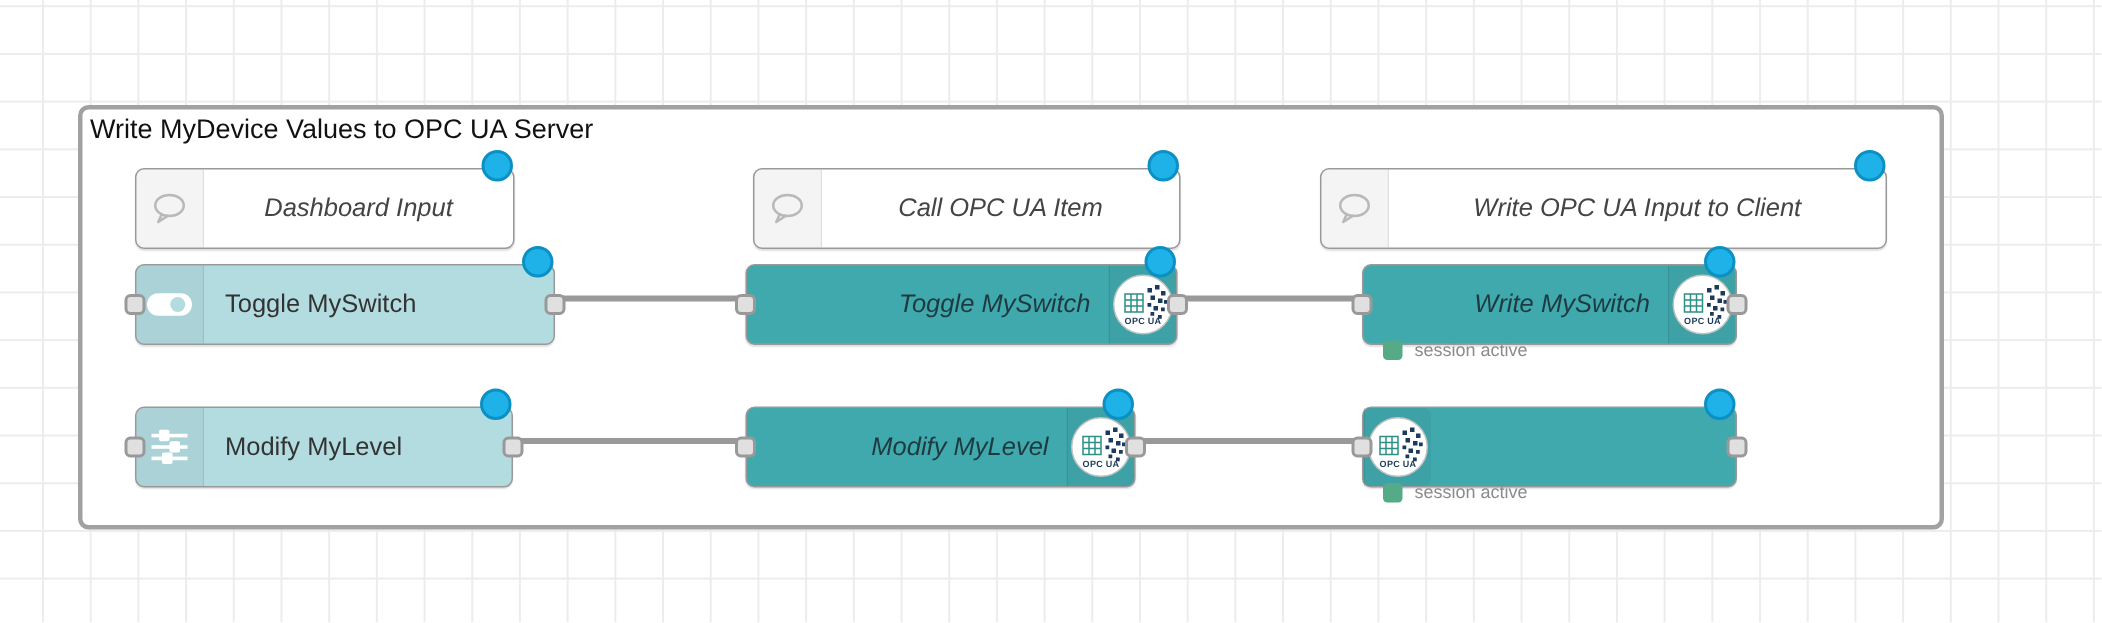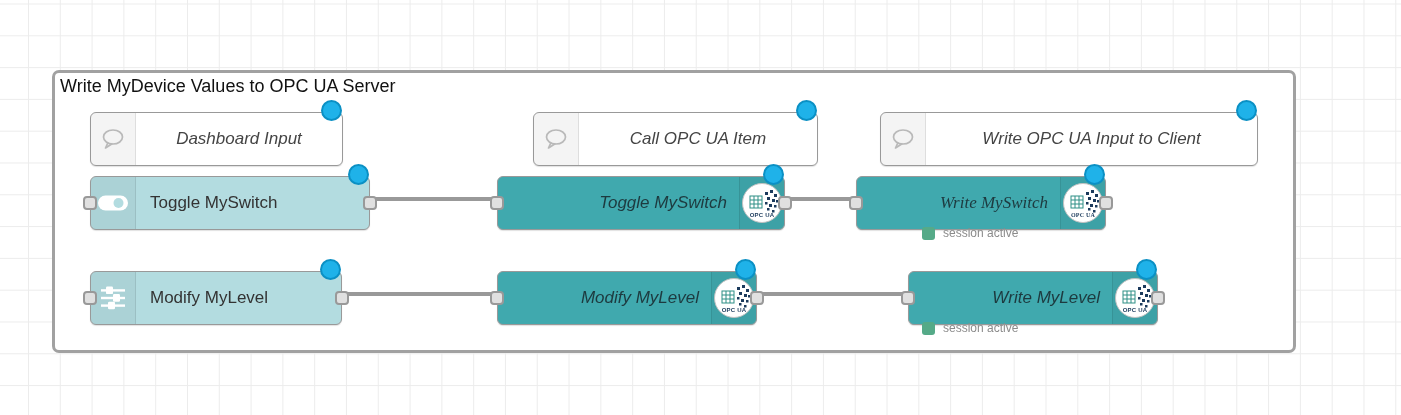--- a/index.html
+++ b/index.html
@@ -80,21 +80,21 @@
     <div class="icon-area left">
       <svg width="26" height="24" viewBox="0 0 26 24">
           <ellipse cx="13" cy="10" rx="9.5" ry="7" fill="none" stroke="#b9b9b9" stroke-width="1.7"></ellipse>
           <path d="M8 15.5 L5.5 21 L12.5 16.5" fill="none" stroke="#b9b9b9" stroke-width="1.7" stroke-linejoin="round"></path>
         </svg>
     </div>
     <span class="lbl center">Dashboard Input</span>
     <div class="changed-dot"></div>
   </div>
 
-  <div class="node comment" style="left:502px;top:112px;width:285px;margin-left:31px;">
+  <div class="node comment" style="left:502px;top:112px;width:285px;">
     <div class="icon-area left">
       <svg width="26" height="24" viewBox="0 0 26 24">
           <ellipse cx="13" cy="10" rx="9.5" ry="7" fill="none" stroke="#b9b9b9" stroke-width="1.7"></ellipse>
           <path d="M8 15.5 L5.5 21 L12.5 16.5" fill="none" stroke="#b9b9b9" stroke-width="1.7" stroke-linejoin="round"></path>
         </svg>
     </div>
     <span class="lbl center">Call OPC UA Item</span>
     <div class="changed-dot"></div>
   </div>
 
@@ -149,21 +149,21 @@
           </g>
         </svg>
         <span class="opcua-badge-text">OPC UA</span>
       </div>
     </div>
     <div class="port in"></div>
     <div class="port out"></div>
     <div class="changed-dot"></div>
   </div>
 
-  <div class="node teal" style="left:856px;top:176px;width:250px;font-family:Liberation Serif, serif;">
+  <div class="node teal" style="left:908px;top:176px;width:250px;">
     <span class="lbl right">Write MySwitch</span>
     <div class="icon-area right">
       <div class="opcua-badge">
         <svg width="40" height="40" viewBox="0 0 40 40">
           <g stroke="#2e8f86" stroke-width="1" fill="none">
             <rect x="7" y="12" width="12" height="12"></rect>
               <line x1="7" y1="16" x2="19" y2="16"></line>
               <line x1="7" y1="20" x2="19" y2="20"></line>
               <line x1="11" y1="12" x2="11" y2="24"></line>
               <line x1="15" y1="12" x2="15" y2="24"></line>
@@ -240,21 +240,20 @@
         </svg>
         <span class="opcua-badge-text">OPC UA</span>
       </div>
     </div>
     <div class="port in"></div>
     <div class="port out"></div>
     <div class="changed-dot"></div>
   </div>
 
   <div class="node teal" style="left:908px;top:271px;width:250px;">
-    <span class="lbl right">Write MyLevel</span>
     <div class="icon-area right">
       <div class="opcua-badge">
         <svg width="40" height="40" viewBox="0 0 40 40">
           <g stroke="#2e8f86" stroke-width="1" fill="none">
             <rect x="7" y="12" width="12" height="12"></rect>
               <line x1="7" y1="16" x2="19" y2="16"></line>
               <line x1="7" y1="20" x2="19" y2="20"></line>
               <line x1="11" y1="12" x2="11" y2="24"></line>
               <line x1="15" y1="12" x2="15" y2="24"></line>
           </g>

